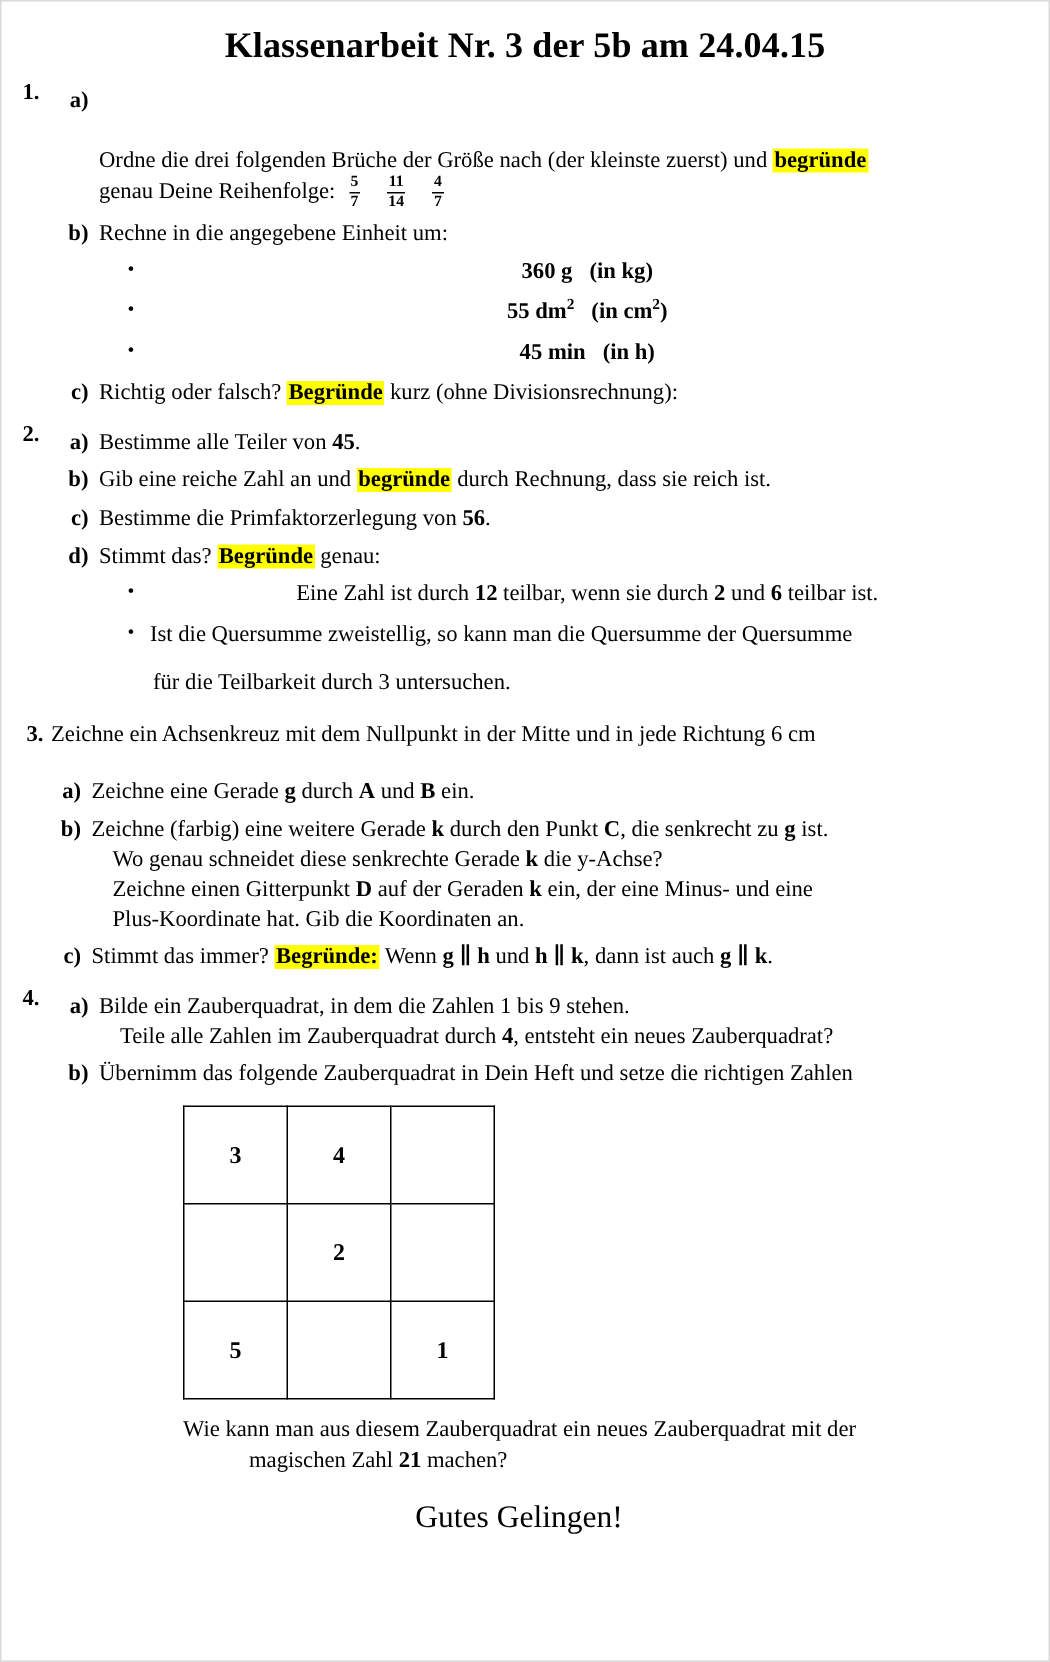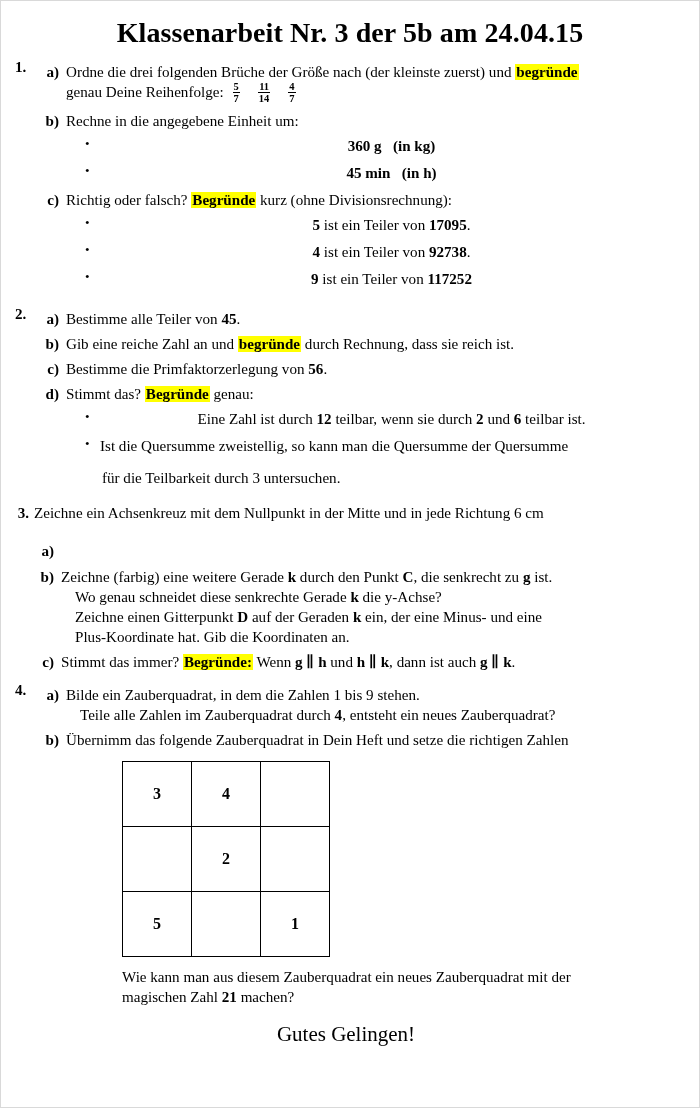--- a/index.html
+++ b/index.html
@@ -19,21 +19,21 @@
     width: 700px;
     height: 1108px;
     box-sizing: border-box;
     border: 1px solid #d9d9d9;
     background: #ffffff;
     padding: 0;
   }
   .doc-title {
     text-align: center;
     font-weight: bold;
-    font-size: 28px;
+    font-size: 24px;
     letter-spacing: 0.1px;
     margin: 17px 0 0 0;
     line-height: 1.1;
   }
   .body-wrap {
     padding: 0 16px 0 8px;
     font-size: 15.1px;
     line-height: 1.33;
   }
 
@@ -89,20 +89,21 @@
     min-width: 0;
   }
   .sub-body .line {
     display: block;
   }
   .sub-body .line.indent {
     padding-left: 14px;
   }
   .just {
     text-align: justify;
+    margin-top: 40px;
   }
 
   
   ul.bullets {
     list-style: none;
     margin: 5px 0 0 0;
     padding: 0 0 0 46px;
   }
   ul.bullets li {
     position: relative;
@@ -170,21 +171,21 @@
     vertical-align: middle;
     font-weight: bold;
     font-size: 16px;
   }
   .after-square {
     padding-left: 83px;
     padding-right: 14px;
     margin-top: 10px;
     text-align: justify;
   }
-  .after-square .cont { display: block; }
+  .after-square .cont { display: block; margin-left: 44px; }
   .closing {
     text-align: center;
     font-size: 21px;
     margin-top: 14px;
   }
 </style>
 </head>
 <body>
 
 <div class="page">
@@ -206,34 +207,30 @@
         </div>
 
         <div class="sub">
           <div class="sub-let">b)</div>
           <div class="sub-body">
             <span class="line">Rechne in die angegebene Einheit um:</span>
           </div>
         </div>
         <ul class="bullets">
           <li><b class="nbsp">360 g</b>&nbsp;&nbsp;&nbsp;<b>(in </b><b>kg</b><b>)</b></li>
+          <li><b class="nbsp"><span>55 dm</span><sup>2</sup></b>&nbsp;&nbsp;&nbsp;<b>(in </b><b>cm</b><b><sup>2</sup></b><b>)</b></li>
           <li><b class="nbsp">45 min</b>&nbsp;&nbsp;&nbsp;<b>(in </b><b>h</b><b>)</b></li>
         </ul>
 
         <div class="sub">
           <div class="sub-let">c)</div>
           <div class="sub-body">
             <span class="line"><span>Richtig oder falsch? </span><span class="hl">Begründe</span><span> kurz (ohne Divisionsrechnung):</span></span>
           </div>
         </div>
-        <ul class="bullets">
-          <li><b>5</b><span> ist ein Teiler von </span><b>17095</b><span>.</span></li>
-          <li><b>4</b><span> ist ein Teiler von </span><b>92738</b><span>.</span></li>
-          <li><b>9</b><span> ist ein Teiler von </span><b>117252</b><span></span></li>
-        </ul>
 
       </div>
     </div>
 
     <div class="task">
       <div class="task-num">2.</div>
       <div class="task-body">
 
         <div class="sub">
           <div class="sub-let">a)</div>
@@ -274,20 +271,21 @@
       <div class="task-num tight">3.</div>
       <div class="task-body">
 
         <div class="lead-text">
           <span>Zeichne ein Achsenkreuz mit dem Nullpunkt in der Mitte und in jede Richtung 6 cm</span>
         </div>
 
         <div class="sub">
           <div class="sub-let">a)</div>
           <div class="sub-body">
+            <span class="line"><span>Zeichne eine Gerade </span><b>g</b><span> durch </span><b>A</b><span> und </span><b>B</b><span> ein.</span></span>
           </div>
         </div>
 
         <div class="sub">
           <div class="sub-let">b)</div>
           <div class="sub-body">
             <span class="line"><span>Zeichne (farbig) eine weitere Gerade </span><b>k</b><span> durch den Punkt </span><b>C</b><span>, die senkrecht zu </span><b>g</b><span> ist.</span></span>
             <span class="line indent"><span>Wo genau schneidet diese senkrechte Gerade </span><b>k</b><span> die y-Achse?</span></span>
             <span class="line indent"><span>Zeichne einen Gitterpunkt </span><b>D</b><span> auf der Geraden </span><b>k</b><span> ein, der eine Minus- und eine</span></span>
             <span class="line indent">Plus-Koordinate hat. Gib die Koordinaten an.</span>

